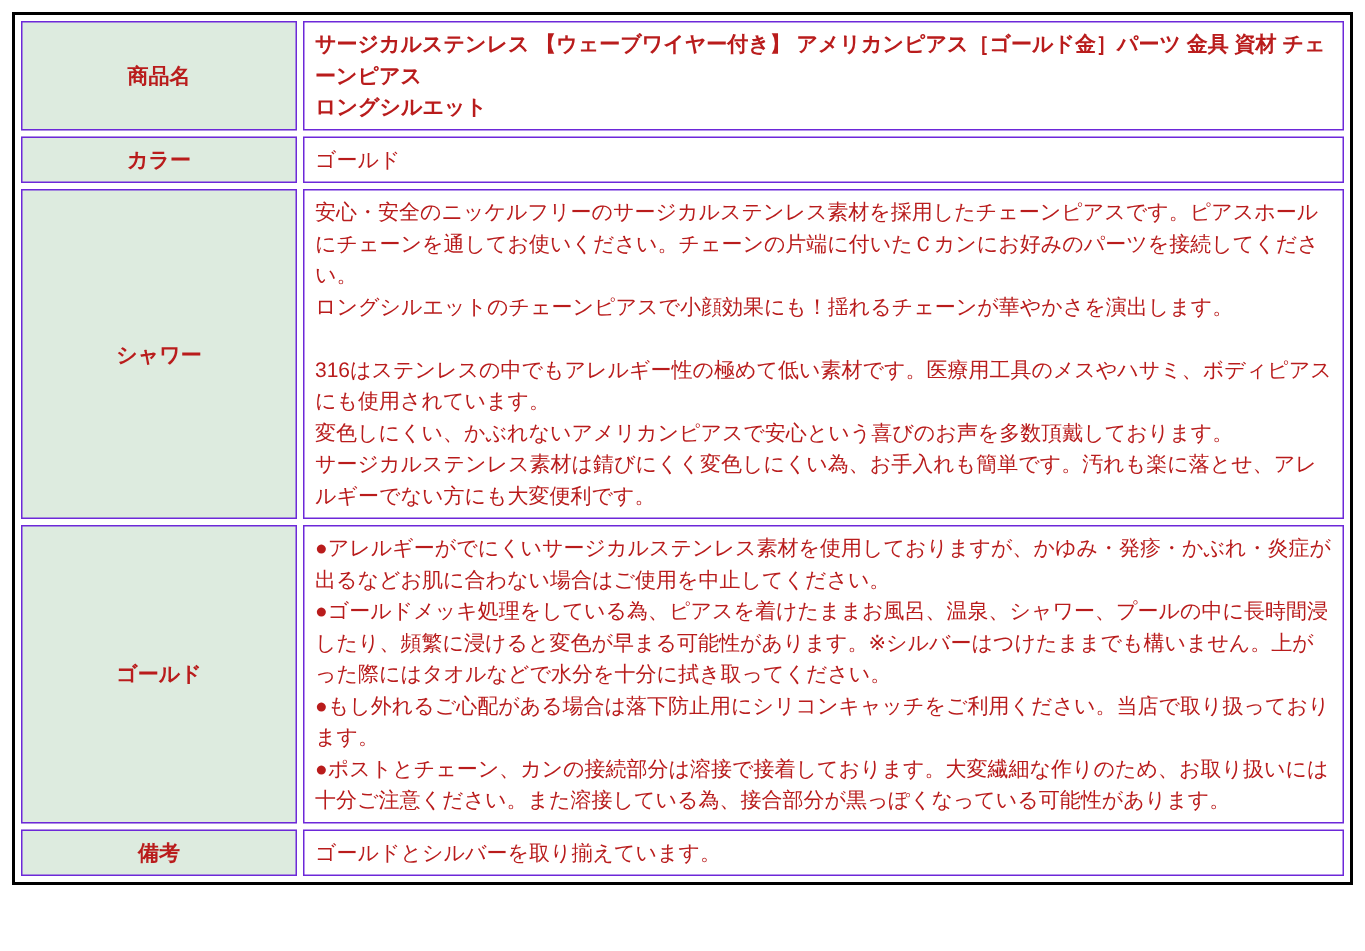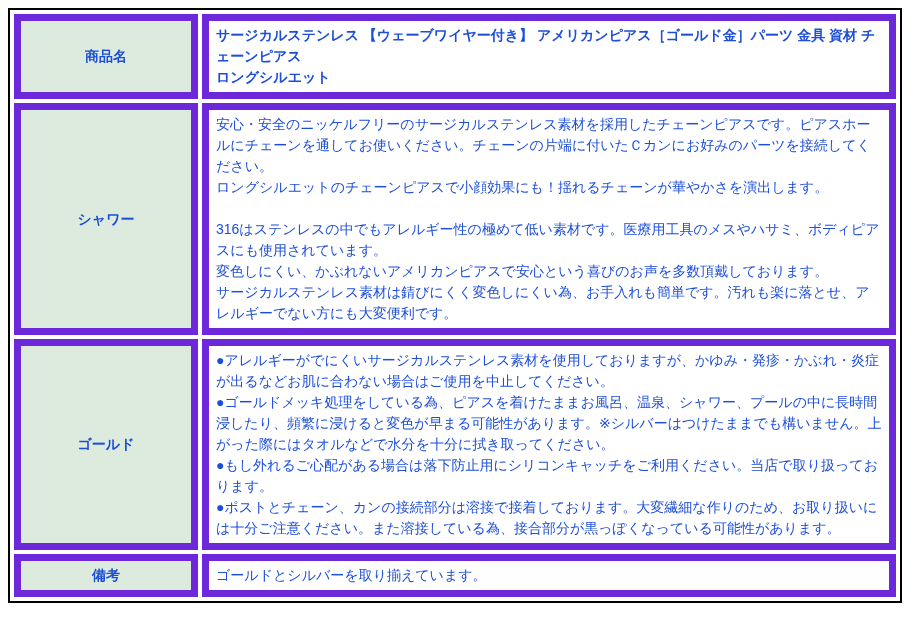--- a/index.html
+++ b/index.html
@@ -20,24 +20,24 @@
   }
   table.spec-table {
     width: 894px;
     border-collapse: separate;
     border-spacing: 4px;
     border: 2px solid #000000;
     background: #ffffff;
     table-layout: fixed;
   }
   td {
-    border: 7px solid #6d28d9;
+    border: 1px solid #6d28d9;
     font-size: 14px;
     line-height: 21px;
-    color: #1d4ed8;
+    color: #b91c1c;
     box-sizing: border-box;
   }
   td.label-cell {
     width: 184px;
     background: #ddebdf;
     text-align: center;
     vertical-align: middle;
     font-weight: bold;
     padding: 4px 2px;
   }
@@ -58,20 +58,24 @@
 
 <div class="page">
   <table class="spec-table">
     <tbody>
       <tr>
         <td class="label-cell">商品名</td>
         <td class="value-cell bold">サージカルステンレス 【ウェーブワイヤー付き】 アメリカンピアス［ゴールド金］パーツ 金具 資材 チェーンピアス
 ロングシルエット</td>
       </tr>
       <tr>
+        <td class="label-cell">カラー</td>
+        <td class="value-cell">ゴールド</td>
+      </tr>
+      <tr>
         <td class="label-cell">シャワー</td>
         <td class="value-cell">安心・安全のニッケルフリーのサージカルステンレス素材を採用したチェーンピアスです。ピアスホールにチェーンを通してお使いください。チェーンの片端に付いたＣカンにお好みのパーツを接続してください。
 ロングシルエットのチェーンピアスで小顔効果にも！揺れるチェーンが華やかさを演出します。
 
 316はステンレスの中でもアレルギー性の極めて低い素材です。医療用工具のメスやハサミ、ボディピアスにも使用されています。
 変色しにくい、かぶれないアメリカンピアスで安心という喜びのお声を多数頂戴しております。
 サージカルステンレス素材は錆びにくく変色しにくい為、お手入れも簡単です。汚れも楽に落とせ、アレルギーでない方にも大変便利です。</td>
       </tr>
       <tr>
         <td class="label-cell">ゴールド</td>

